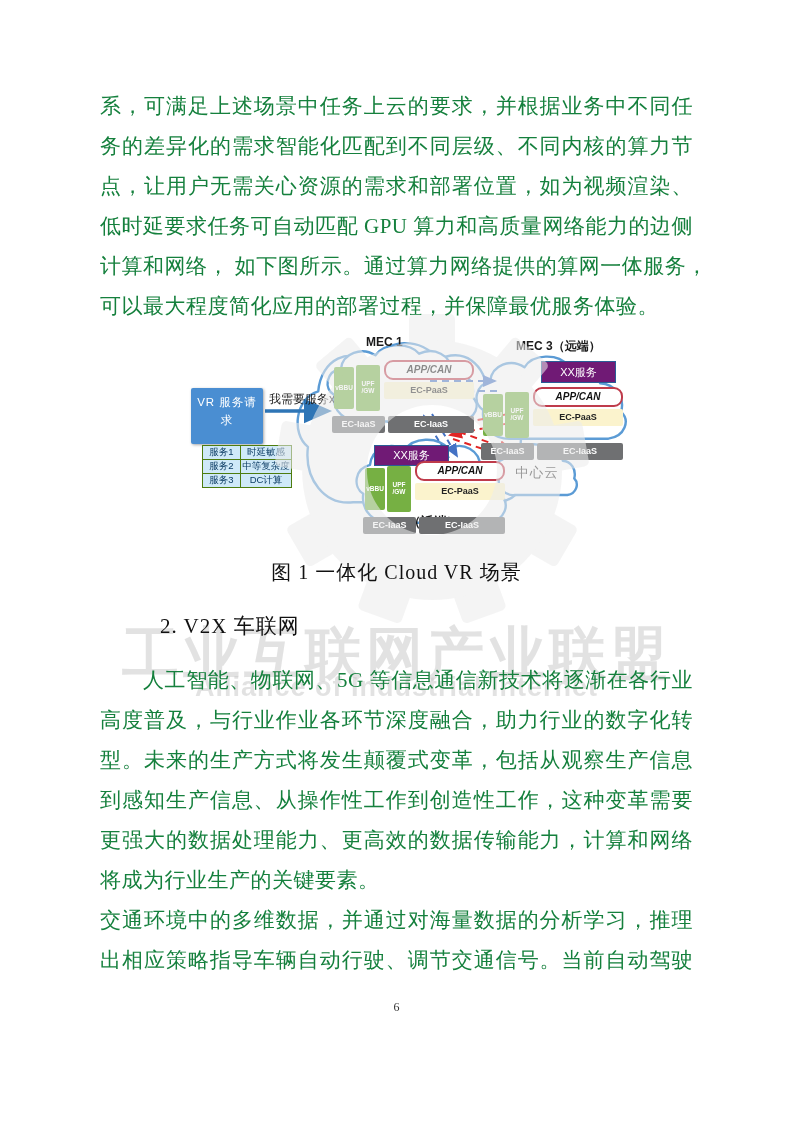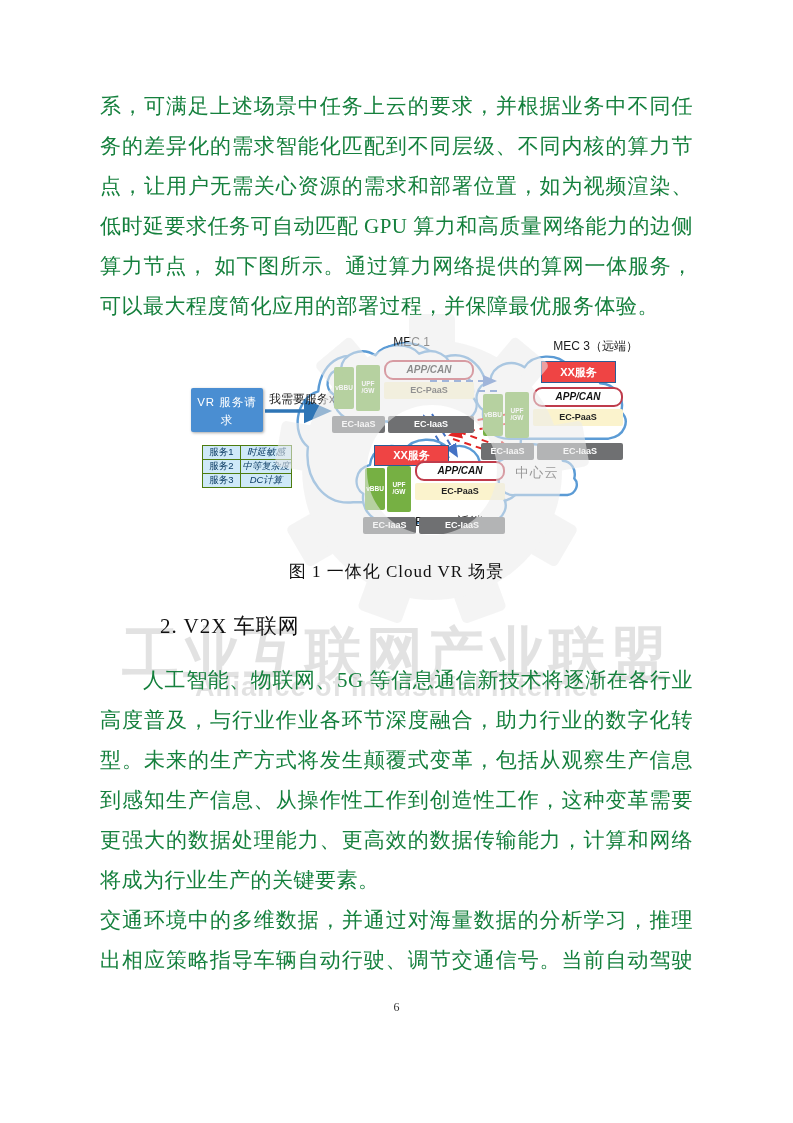--- a/index.html
+++ b/index.html
@@ -18,59 +18,59 @@
   }
   .jline.last{text-align-last:left;}
   .jline.indent{padding-left:43px;}
   .heading{
     position:relative;z-index:5;
     font-size:21px;line-height:28px;padding-left:60px;margin-top:26px;
     color:#111;letter-spacing:1px;
   }
   .caption{
     position:relative;z-index:5;
-    text-align:center;font-size:17px;line-height:28px;color:#111;
+    text-align:center;font-size:20px;line-height:28px;color:#111;
     letter-spacing:1px;margin-top:2px;font-family:Liberation Serif, serif;
   }
   .pagenum{position:relative;z-index:5;text-align:center;font-size:12px;color:#333;margin-top:20px;}
 
   
   .wm{position:absolute;left:0;right:0;text-align:center;z-index:4;
       color:#c7c7c7;opacity:.5;font-family:"Liberation Sans",sans-serif;
       font-weight:bold;pointer-events:none;}
   .wm1{top:616px;font-size:57px;letter-spacing:4px;}
   .wm2{top:672px;font-size:27px;letter-spacing:1px;}
   .gearwm{position:absolute;left:272px;top:310px;z-index:3;opacity:.55;pointer-events:none;}
 
   
   .figure{position:relative;z-index:2;margin:6px 0 0 68px;width:472px;height:224px;}
   .figure svg.diagram{position:absolute;left:0;top:0;z-index:1;}
   .fg{position:absolute;z-index:2;box-sizing:border-box;font-family:"Liberation Sans",sans-serif;}
-  .mec-label{font-weight:normal;font-size:12px;color:#1a1a1a;text-align:right;white-space:nowrap;}
+  .mec-label{font-weight:bold;font-size:12px;color:#1a1a1a;text-align:left;white-space:nowrap;}
   .node{width:145px;height:74px;}
   .blk{position:absolute;box-sizing:border-box;display:flex;flex-direction:column;
        align-items:center;justify-content:center;text-align:center;
        font-family:"Liberation Sans",sans-serif;font-weight:bold;line-height:1.05;}
   .blk.green{background:#76b043;color:#fff;font-size:6.5px;border-radius:2px;}
   .blk.app{background:#fff;border:2px solid #bf3b4b;border-radius:9px;color:#111;
            font-style:italic;font-size:10px;}
   .blk.paas{background:#fbf3cd;color:#222;font-size:9px;border-radius:2px;}
   .blk.iaas{background:#6f7072;color:#fff;font-size:9px;border-radius:2px;}
-  .badge{background:#ef4444;border:1px solid #2a5d96;color:#fff;font-size:11px;
-         font-weight:bold;display:flex;align-items:center;justify-content:center;}
+  .badge{background:#701a75;border:1px solid #2a5d96;color:#fff;font-size:11px;
+         font-weight:normal;display:flex;align-items:center;justify-content:center;}
   .vrbox{background:#4a8ed2;color:#fff;font-size:11.5px;text-align:center;
          padding:5px 4px 0 4px;border-radius:2px;box-shadow:1px 1px 3px rgba(0,0,0,.35);
          line-height:1.6;letter-spacing:1px;}
   .arrow-label{font-size:12px;color:#222;white-space:nowrap;}
   .svc-table{border-collapse:collapse;}
   .svc-table td{border:1px solid #4d7c0f;background:#cfe9f8;font-size:9.5px;
                 color:#0c3c64;text-align:center;padding:0;height:12px;
                 font-family:"Liberation Sans",sans-serif;}
   .svc-table td.c1{width:37px;}
-  .svc-table td.c2{width:50px;font-style:italic;}
+  .svc-table td.c2{width:50px;}
   .center-label{font-size:13.5px;color:#333;text-align:center;white-space:nowrap;letter-spacing:1px;}
 </style>
 </head>
 <body>
 
 <svg class="gearwm" width="320" height="320" viewBox="0 0 320 320">
   <g fill="#ececec">
     <g>
       <rect x="137" y="4" width="46" height="40" rx="5" transform="rotate(0 160 160)"></rect>
       <rect x="137" y="4" width="46" height="40" rx="5" transform="rotate(40 160 160)"></rect>
@@ -89,21 +89,21 @@
 <div class="wm wm1">工业互联网产业联盟</div>
 <div class="wm wm2">Alliance of Industrial Internet</div>
 
 <div class="content">
 
   <div class="para">
     <div class="jline">系，可满足上述场景中任务上云的要求，并根据业务中不同任</div>
     <div class="jline">务的差异化的需求智能化匹配到不同层级、不同内核的算力节</div>
     <div class="jline">点，让用户无需关心资源的需求和部署位置，如为视频渲染、</div>
     <div class="jline">低时延要求任务可自动匹配 GPU 算力和高质量网络能力的边侧</div>
-    <div class="jline">算力节点， 如下图所示。通过算力网络提供的算网一体服务，</div>
+    <div class="jline">计算和网络， 如下图所示。通过算力网络提供的算网一体服务，</div>
     <div class="jline last">可以最大程度简化应用的部署过程，并保障最优服务体验。</div>
   </div>
 
   <div class="figure">
     <svg class="diagram" width="472" height="224" viewBox="0 0 472 224">
       <defs>
         <path id="cloudp" d="M166,102 L52,102 C30,104 14,88 17,68 C4,60 7,38 25,34 C27,14 50,6 66,17 C76,1 106,0 118,15 C136,6 156,17 156,36 C174,37 186,53 181,70 C192,80 186,99 166,102 Z" fill="#ffffff" stroke="#5b9bd5" stroke-width="2.4" stroke-linejoin="round" vector-effect="non-scaling-stroke"></path>
         <marker id="mb" orient="auto" markerWidth="9" markerHeight="9" refX="6" refY="3">
           <path d="M0,0 L7,3 L0,6 Z" fill="#4472c4"></path>
         </marker>
@@ -143,21 +143,21 @@
       <line x1="342" y1="91" x2="282" y2="103" stroke="#e02424" stroke-width="2" stroke-dasharray="7 5" marker-end="url(#mr)"></line>
       <line x1="291" y1="100" x2="343" y2="118" stroke="#e02424" stroke-width="2" stroke-dasharray="7 5" marker-end="url(#mr)"></line>
       <line x1="285" y1="107" x2="336" y2="124" stroke="#e02424" stroke-width="2" stroke-dasharray="7 5" marker-end="url(#mr)"></line>
     </svg>
 
     <div class="fg mec-label" style="left:198px;top:3px;width:64px;">MEC 1</div>
     <div class="fg mec-label" style="left:348px;top:6px;width:122px;">MEC 3（远端）</div>
     <div class="fg mec-label" style="left:200px;top:181px;width:128px;font-size:13px;">MEC 2（近端）</div>
     <div class="fg center-label" style="left:338px;top:132px;width:62px;">中心云</div>
 
-    <div class="fg vrbox" style="left:23px;top:56px;width:72px;height:44px;">VR 服务请求</div>
+    <div class="fg vrbox" style="left:23px;top:56px;width:72px;height:56px;">VR 服务请求</div>
     <div class="fg arrow-label" style="left:101px;top:59px;">我需要服务x</div>
 
     <table class="fg svc-table" style="left:34px;top:113px;">
       <tbody>
           <tr>
         <td class="c1">服务1</td>
         <td class="c2">时延敏感</td>
       </tr>
       <tr>
         <td class="c1">服务2</td>

